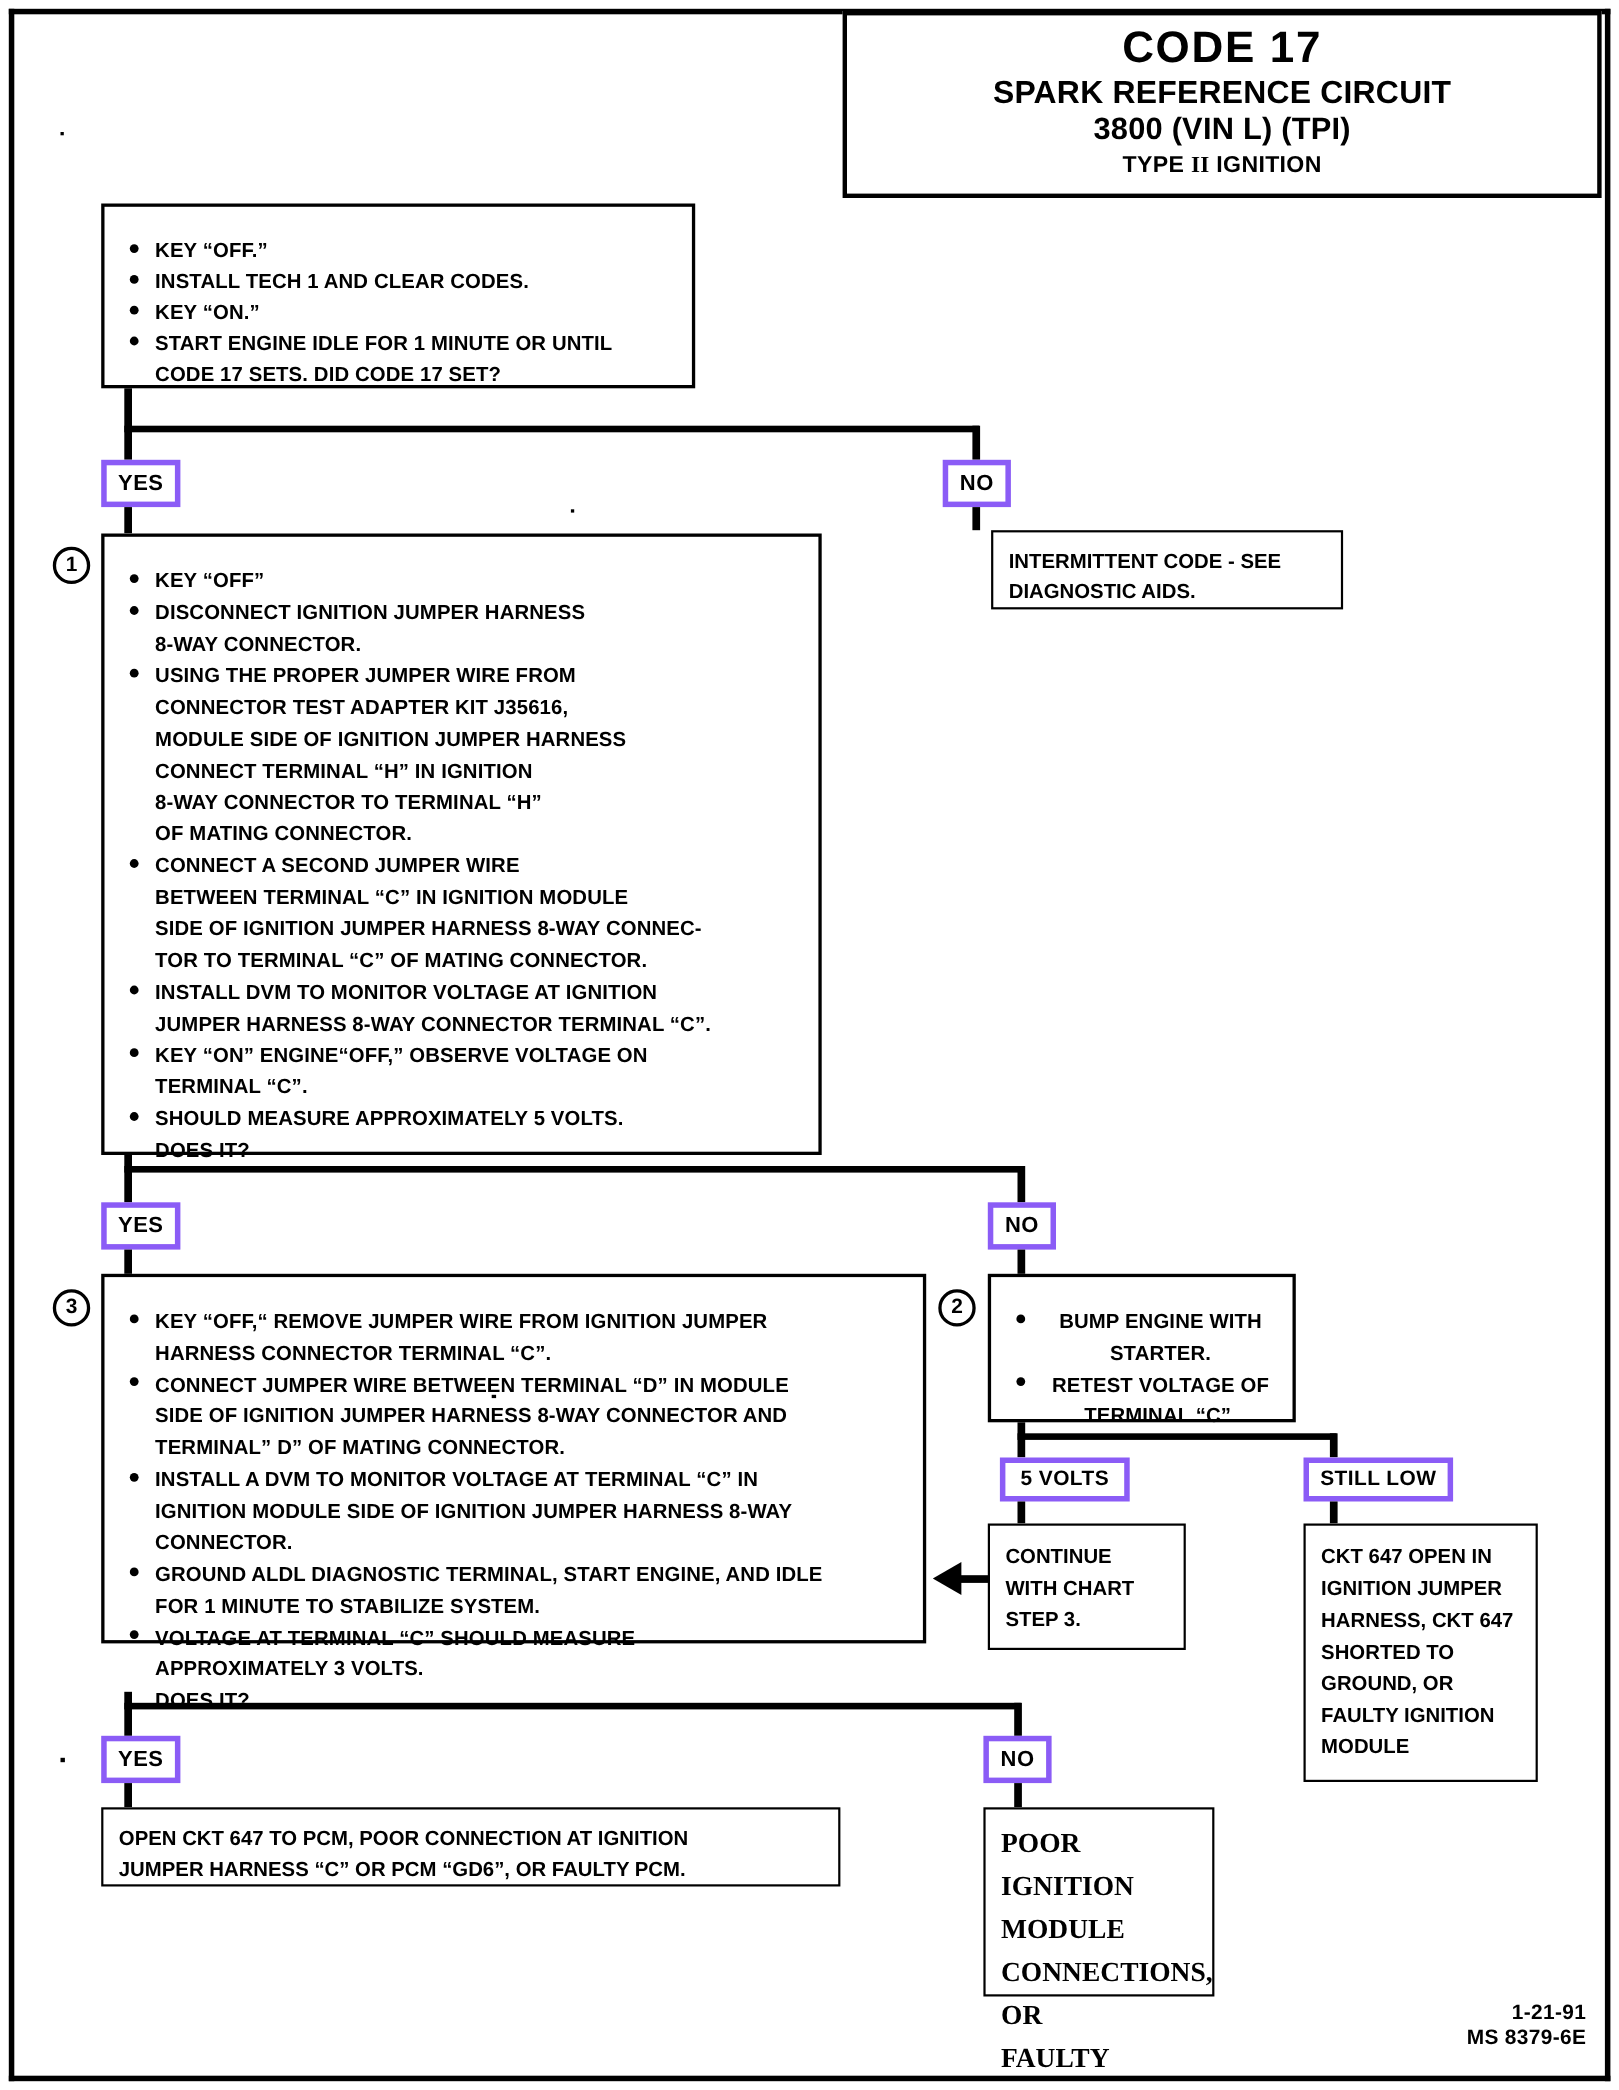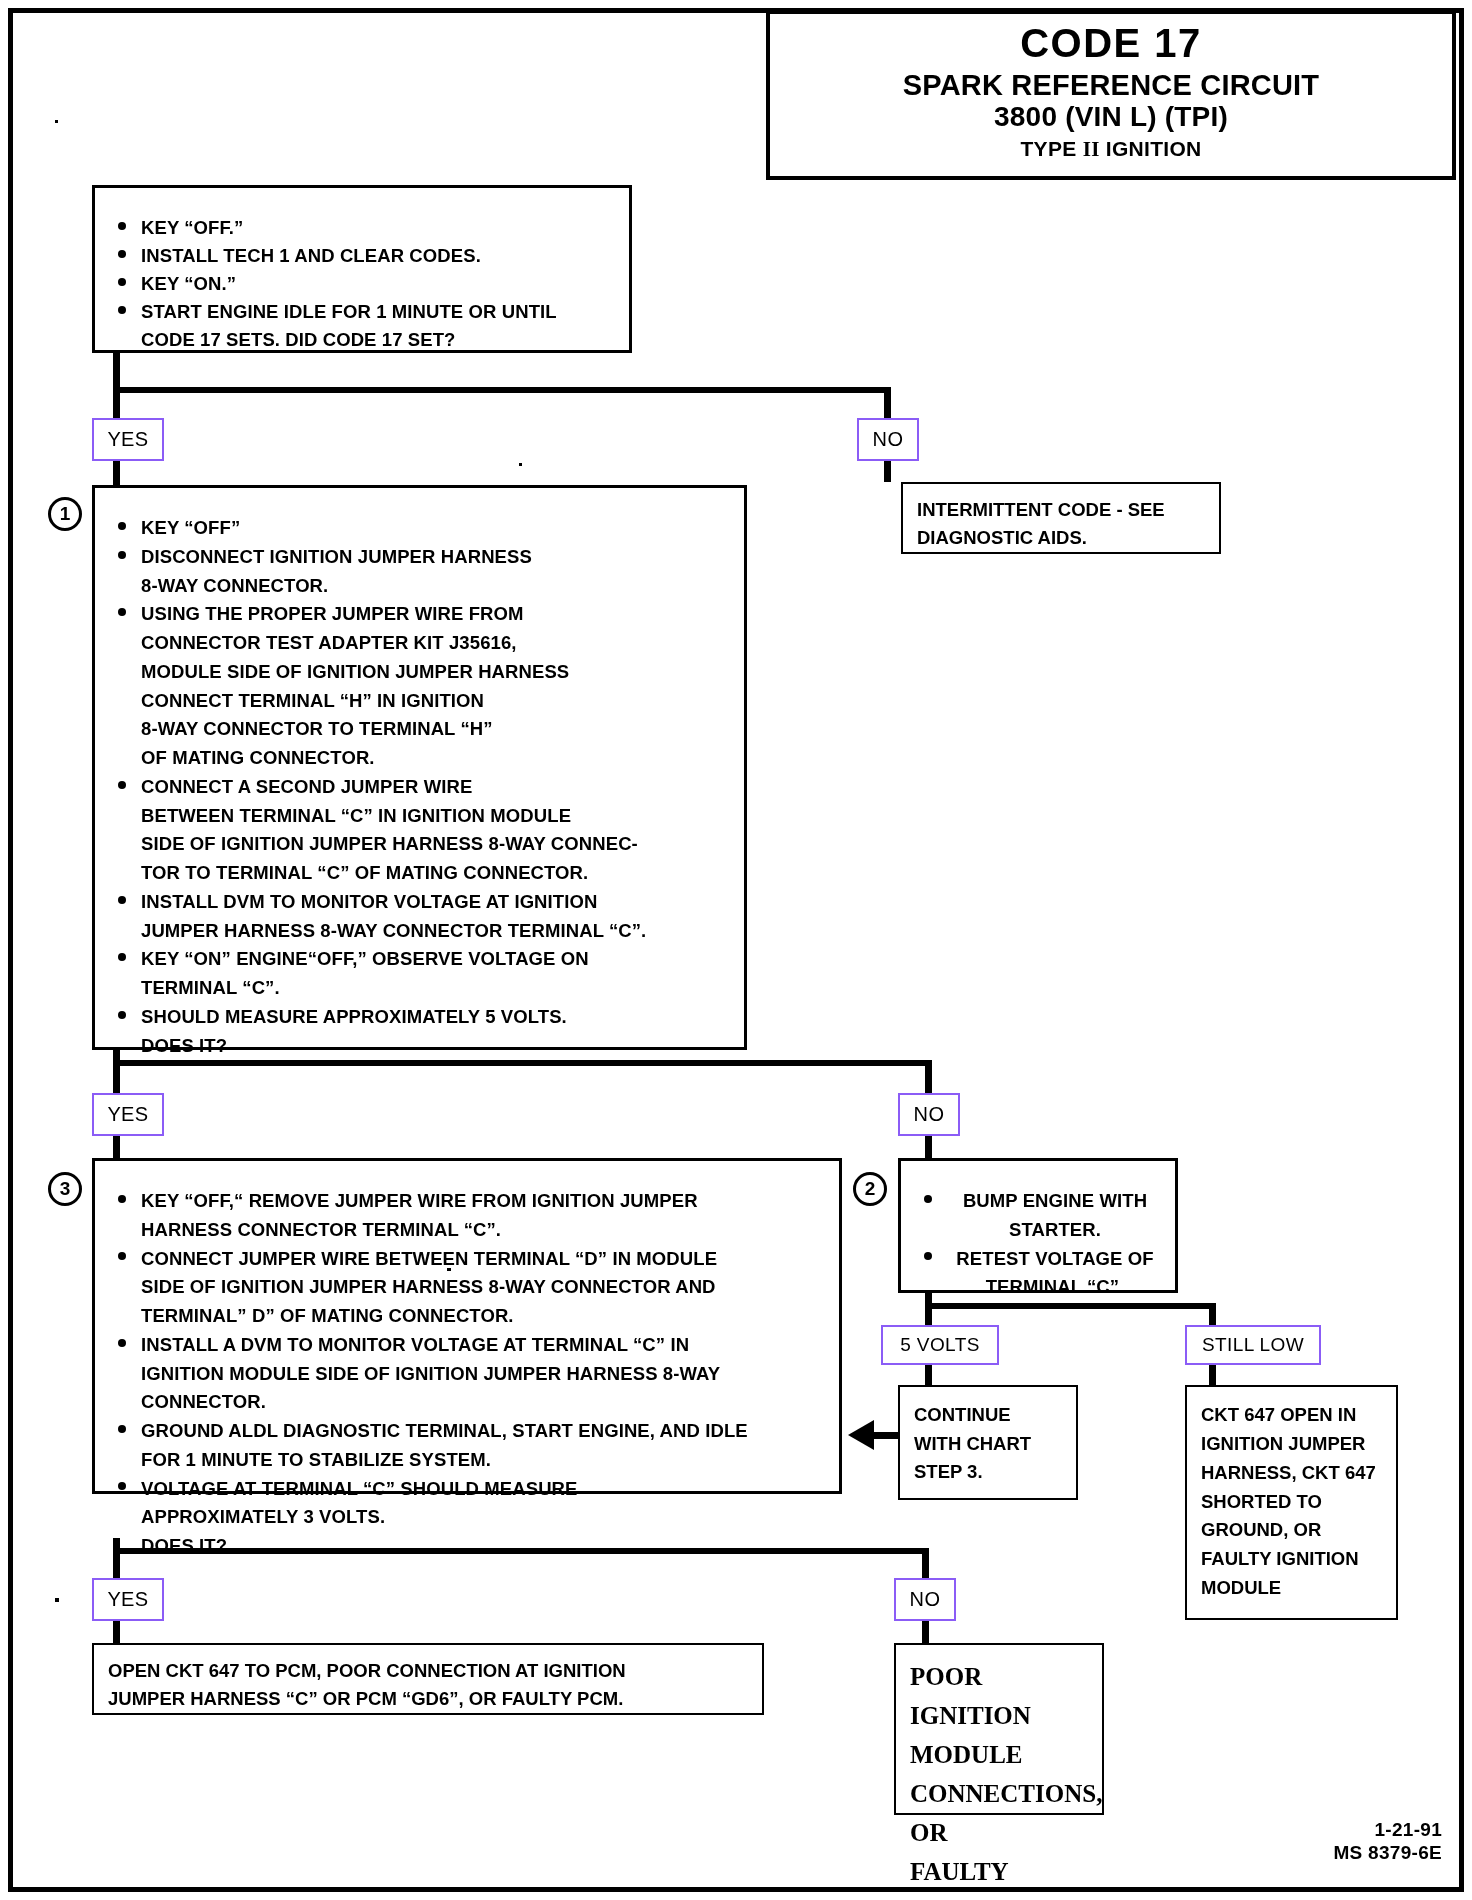--- a/index.html
+++ b/index.html
@@ -94,24 +94,24 @@
     top: 0.42em;
     width: 8px; height: 8px;
     background: #000;
     border-radius: 50%;
   }
   li.cont::before { display: none; }
 
   
   .lbl {
     position: absolute;
-    border: 2px solid #8b5cf6;
+    border: 5px solid #8b5cf6;
     background: #fff;
     box-sizing: border-box;
-    font-weight: normal;
+    font-weight: bold;
     display: flex;
     align-items: center;
     justify-content: center;
     letter-spacing: 0.4px;
   }
 
   
   .ln { position: absolute; background: #000; }
 
   
@@ -277,21 +277,21 @@
       <li class="cont">STARTER.</li>
       <li>RETEST VOLTAGE OF</li>
       <li class="cont">TERMINAL “C”.</li>
     </ul>
   </div>
 
   <div class="ln" style="left:925px; top:1293px; width:7px; height:32px;"></div>
   <div class="ln" style="left:925px; top:1303px; width:290px; height:6px;"></div>
   <div class="ln" style="left:1209px; top:1303px; width:7px; height:22px;"></div>
 
-  <div class="lbl" style="left:881px; top:1325px; width:118px; height:40px; font-size:19px;">
+  <div class="lbl" style="left:909px; top:1325px; width:118px; height:40px; font-size:19px;">
     <span>5 VOLTS</span>
   </div>
 
   <div class="lbl" style="left:1185px; top:1325px; width:136px; height:40px; font-size:19px;">
     <span>STILL LOW</span>
   </div>
 
   <div class="ln" style="left:925px; top:1365px; width:7px; height:20px;"></div>
   <div class="ln" style="left:1209px; top:1365px; width:7px; height:20px;"></div>
 

